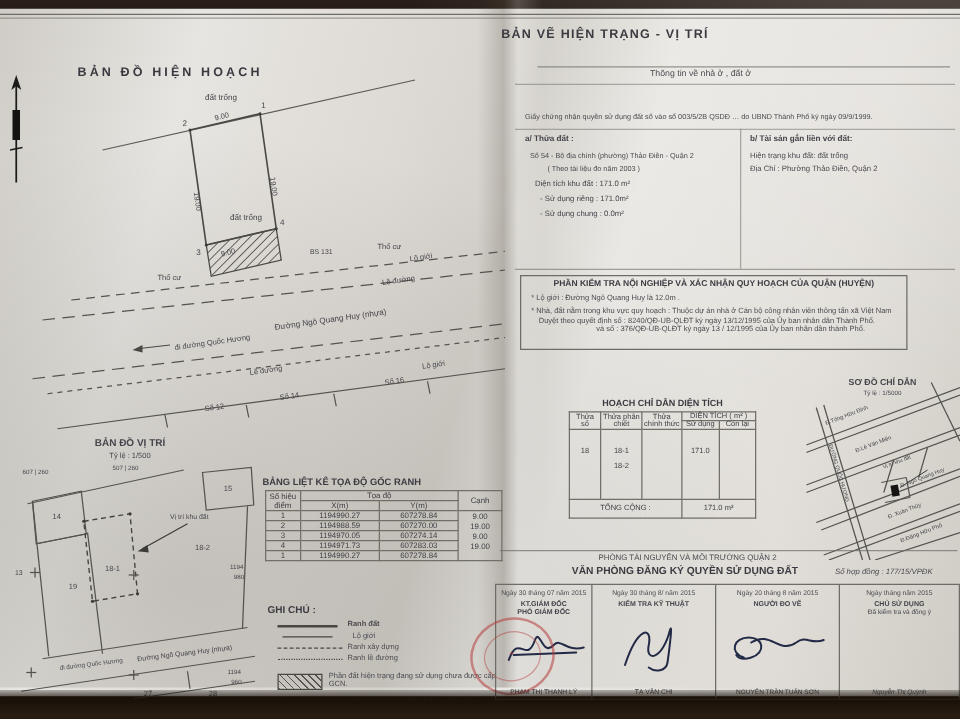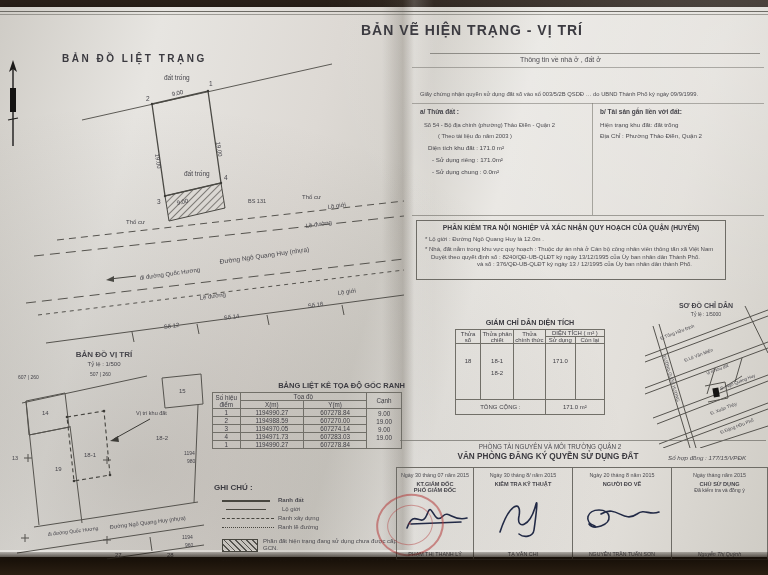--- a/index.html
+++ b/index.html
@@ -32,26 +32,26 @@
 <body>
 
 <div id="stage">
   <div id="paper"></div>
   <div id="fold"></div>
   <div id="sheen"></div>
 
   <div class="rule" style="left:0;top:11px;width:768px;"></div>
   <div class="rule" style="left:0;top:14px;width:768px;opacity:.6;"></div>
 
-  <div class="abs ink" style="left:272px;top:22px;width:400px;text-align:center;font-weight:bold;font-size:14px;letter-spacing:1px;color:#3c3b41;">BẢN VẼ HIỆN TRẠNG - VỊ TRÍ</div>
+  <div class="abs ink" style="left:284px;top:22px;width:400px;text-align:center;font-weight:bold;font-size:10px;letter-spacing:1px;color:#3c3b41;">BẢN VẼ HIỆN TRẠNG - VỊ TRÍ</div>
   <div class="rule" style="left:430px;top:53px;width:330px;opacity:.7;"></div>
   <div class="abs" style="left:520px;top:56px;font-size:7px;color:#4c4b50;">Thông tin về nhà ở , đất ở</div>
   <div class="rule" style="left:412px;top:67px;width:352px;opacity:.5;"></div>
 
-  <div class="abs" style="left:62px;top:53px;font-weight:bold;font-size:10px;letter-spacing:2.5px;color:#3a393f;">BẢN ĐỒ LIỆT TRẠNG</div>
+  <div class="abs" style="left:62px;top:53px;font-weight:bold;font-size:10px;letter-spacing:2.5px;color:#3a393f;">BẢN ĐỒ HIỆN HOẠCH</div>
 
   <svg class="abs" style="left:4px;top:58px;" width="18" height="92" viewBox="0 0 18 92">
     <line x1="9" y1="8" x2="9" y2="88" stroke="#1c1b1a" stroke-width="1.4"></line>
     <polygon points="9,2 5,14 9,11 13,14" fill="#1c1b1a"></polygon>
     <rect x="6" y="30" width="6" height="24" fill="#141312"></rect>
     <line x1="4" y1="62" x2="14" y2="60" stroke="#1c1b1a" stroke-width="1.2"></line>
   </svg>
 
   <svg class="abs" style="left:12px;top:52px;" width="400" height="300" viewBox="0 0 400 300">
     <defs>
@@ -158,21 +158,21 @@
     <text x="172" y="120" font-size="5">1194</text>
     <text x="175" y="128" font-size="5">980</text>
     <text x="170" y="204" font-size="5">1194</text>
     <text x="173" y="212" font-size="5">960</text>
     <text x="36" y="201" font-size="5" transform="rotate(-7 36 201)">đi đường Quốc Hương</text>
     <text x="98" y="194" font-size="5.5" transform="rotate(-7 98 194)">Đường Ngô Quang Huy (nhựa)</text>
     <text x="103" y="222" font-size="6">27</text>
     <text x="155" y="222" font-size="6">28</text>
   </svg>
 
-  <div class="abs" style="left:210px;top:381px;width:195px;text-align:right;font-weight:bold;font-size:7.5px;color:#3c3b41;">BẢNG LIỆT KÊ TỌA ĐỘ GỐC RANH</div>
+  <div class="abs" style="left:210px;top:381px;width:195px;text-align:left;font-weight:bold;font-size:7.5px;color:#3c3b41;">BẢNG LIỆT KÊ TỌA ĐỘ GỐC RANH</div>
   <table class="abs" style="left:212px;top:392px;width:190px;font-size:6.3px;">
     <tbody>
         <tr>
       <th rowspan="2" style="width:26px;">Số hiệu điểm</th>
       <th colspan="2">Tọa độ</th>
       <th rowspan="2" style="width:34px;">Cạnh</th>
     </tr>
     <tr>
       <th style="width:64px;">X(m)</th>
       <th style="width:64px;">Y(m)</th>
@@ -254,21 +254,21 @@
   <div class="abs" style="left:600px;top:132px;font-size:6.2px;color:#4c4b50;">Địa Chỉ :    Phường Thảo Điền, Quận 2</div>
 
   <div class="abs" style="left:416px;top:220px;width:308px;height:58px;border:1px solid #6e6c66;">
     <div style="text-align:center;font-weight:bold;font-size:6.8px;margin-top:3px;color:#3c3b41;">PHẦN KIỂM TRA NỘI NGHIỆP VÀ XÁC NHẬN QUY HOẠCH CỦA QUẬN (HUYỆN)</div>
     <div style="margin:5px 0 0 8px;font-size:6px;color:#4c4b50;">* Lộ giới :  Đường Ngô Quang Huy là 12.0m .</div>
     <div style="margin:4px 0 0 8px;font-size:6px;color:#4c4b50;">* Nhà, đất nằm trong khu vực quy hoạch : Thuộc dự án nhà ở Cán bộ công nhân viên thông tấn xã Việt Nam</div>
     <div style="margin:2px 0 0 14px;font-size:6px;color:#4c4b50;">Duyệt theo quyết định số : 8240/QĐ-UB-QLĐT ký ngày 13/12/1995 của Ủy ban nhân dân Thành Phố.</div>
     <div style="margin:1px 0 0 60px;font-size:6px;color:#4c4b50;">và số : 376/QĐ-UB-QLĐT ký ngày 13 / 12/1995 của Ủy ban nhân dân thành Phố.</div>
   </div>
 
-  <div class="abs" style="left:455px;top:318px;width:150px;text-align:center;font-weight:bold;font-size:7.2px;color:#3c3b41;">GIÁM CHỈ DẪN DIỆN TÍCH</div>
+  <div class="abs" style="left:455px;top:318px;width:150px;text-align:center;font-weight:bold;font-size:7.2px;color:#3c3b41;">HOẠCH CHỈ DẪN DIỆN TÍCH</div>
   <table class="abs" style="left:455px;top:329px;width:150px;font-size:6px;">
     <tbody>
         <tr>
       <th rowspan="2" style="width:24px;">Thửa số</th>
       <th rowspan="2" style="width:34px;">Thửa phân chiết</th>
       <th rowspan="2" style="width:32px;">Thửa chính thức</th>
       <th colspan="2">DIỆN TÍCH ( m² )</th>
     </tr>
     <tr>
       <th style="width:30px;">Sử dụng</th>

